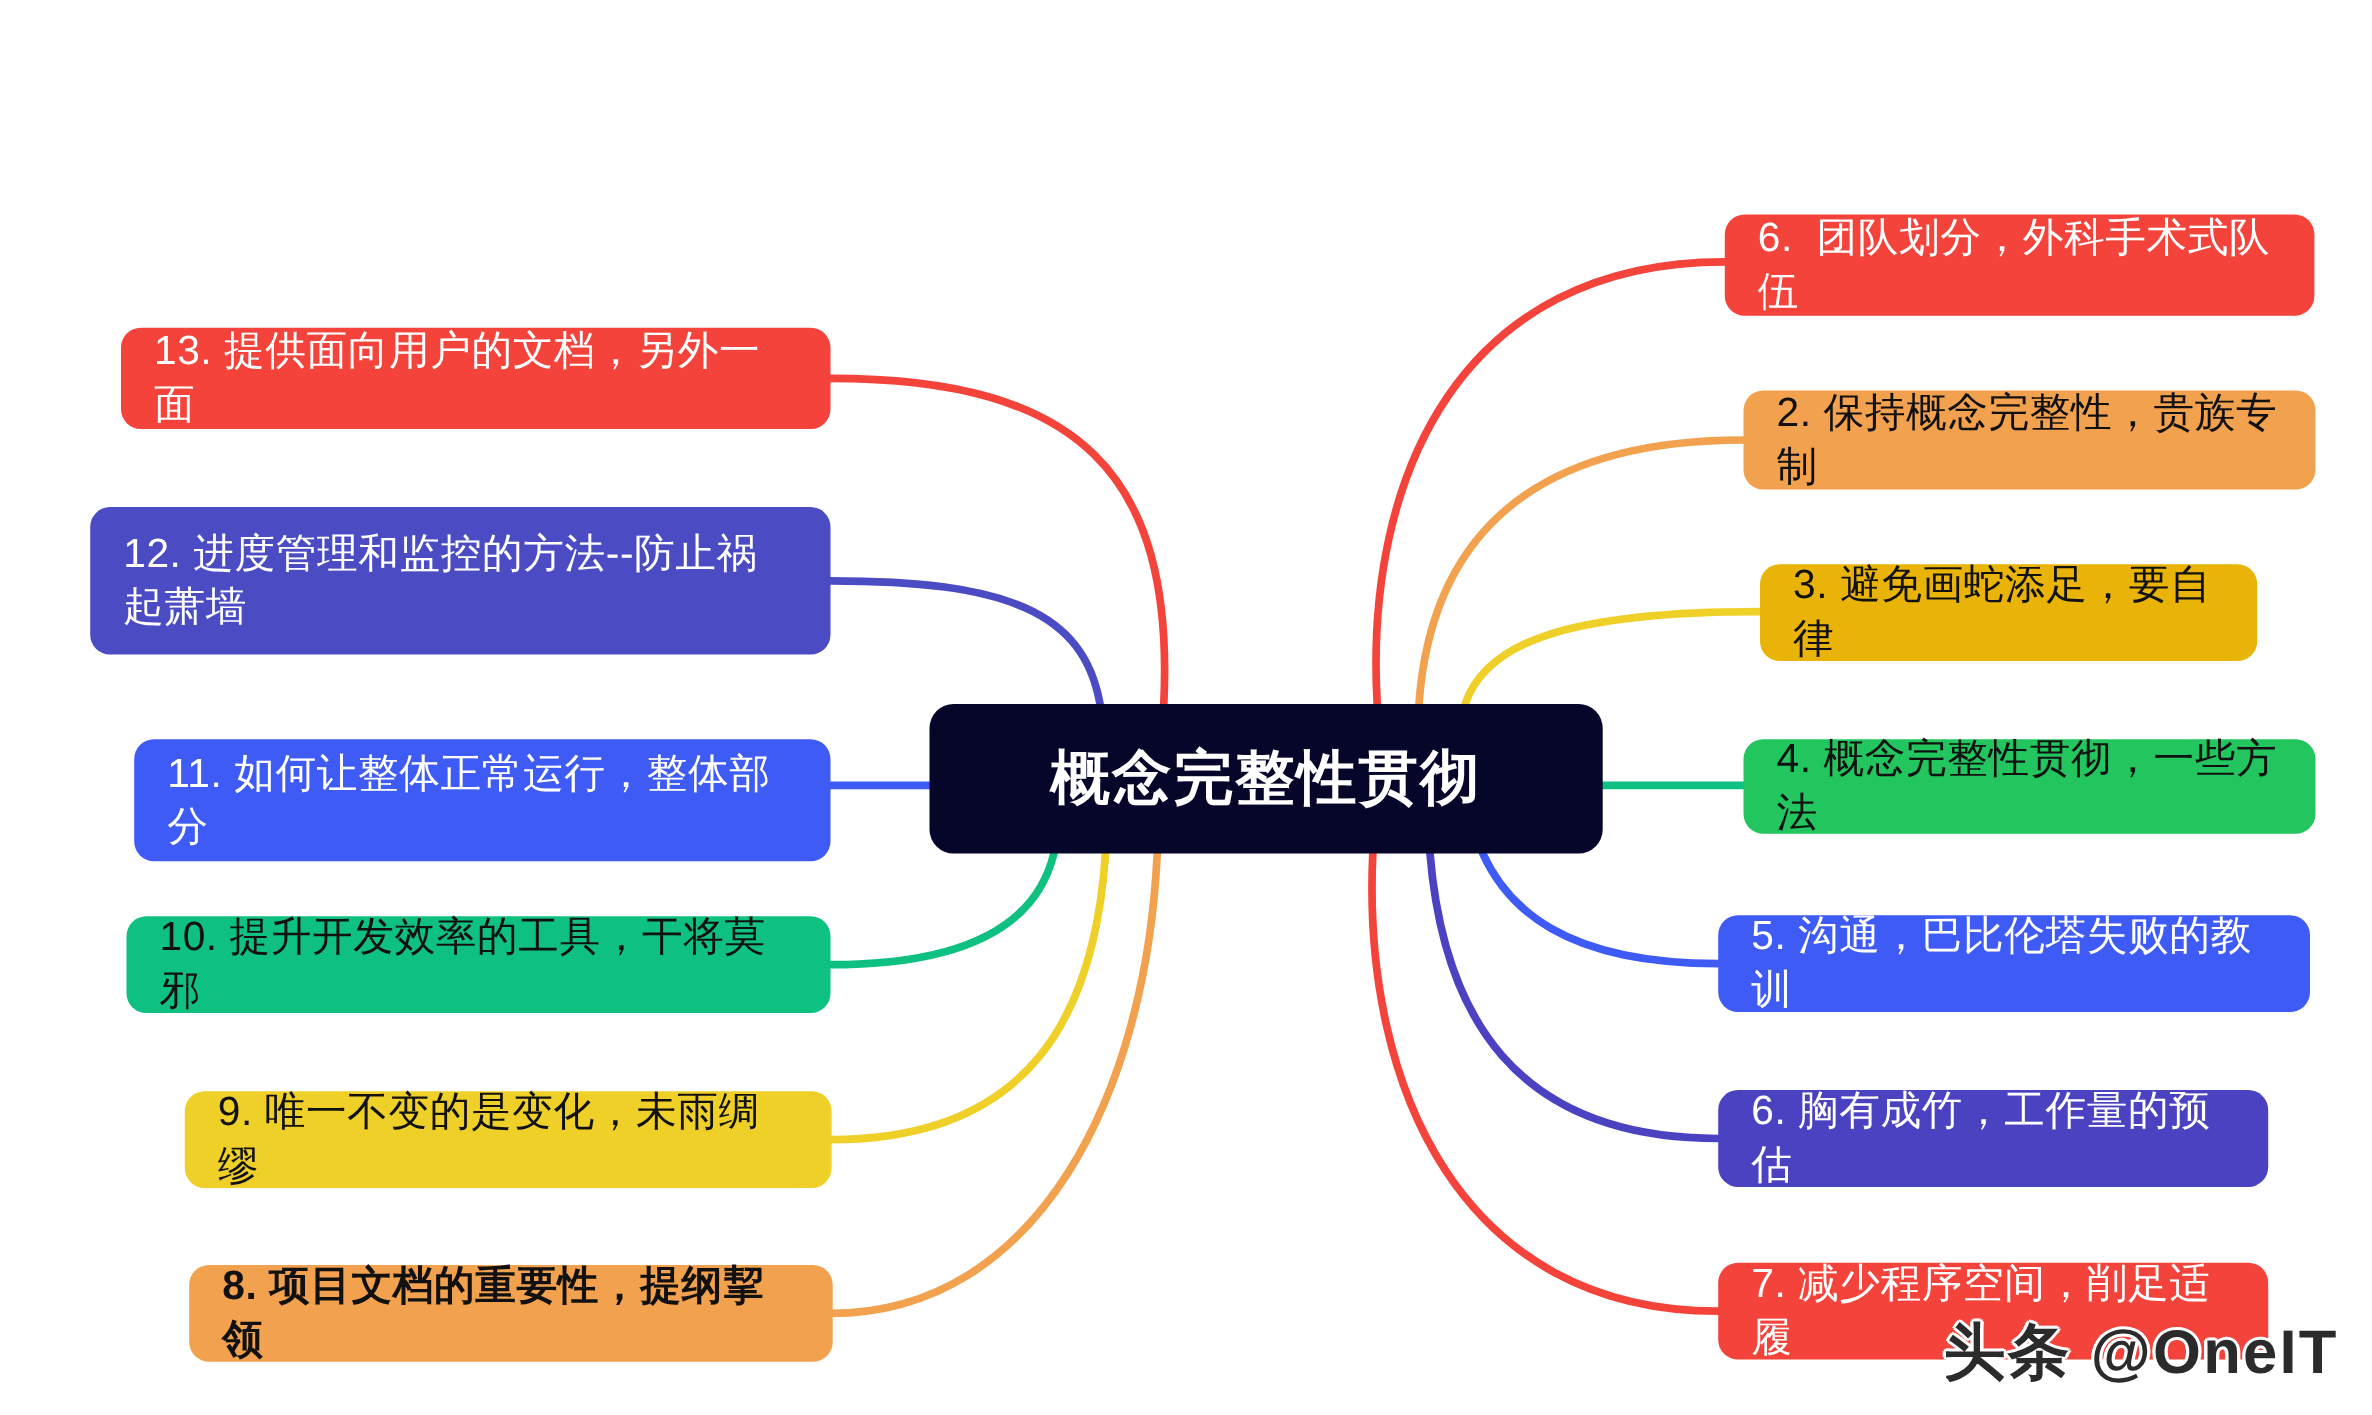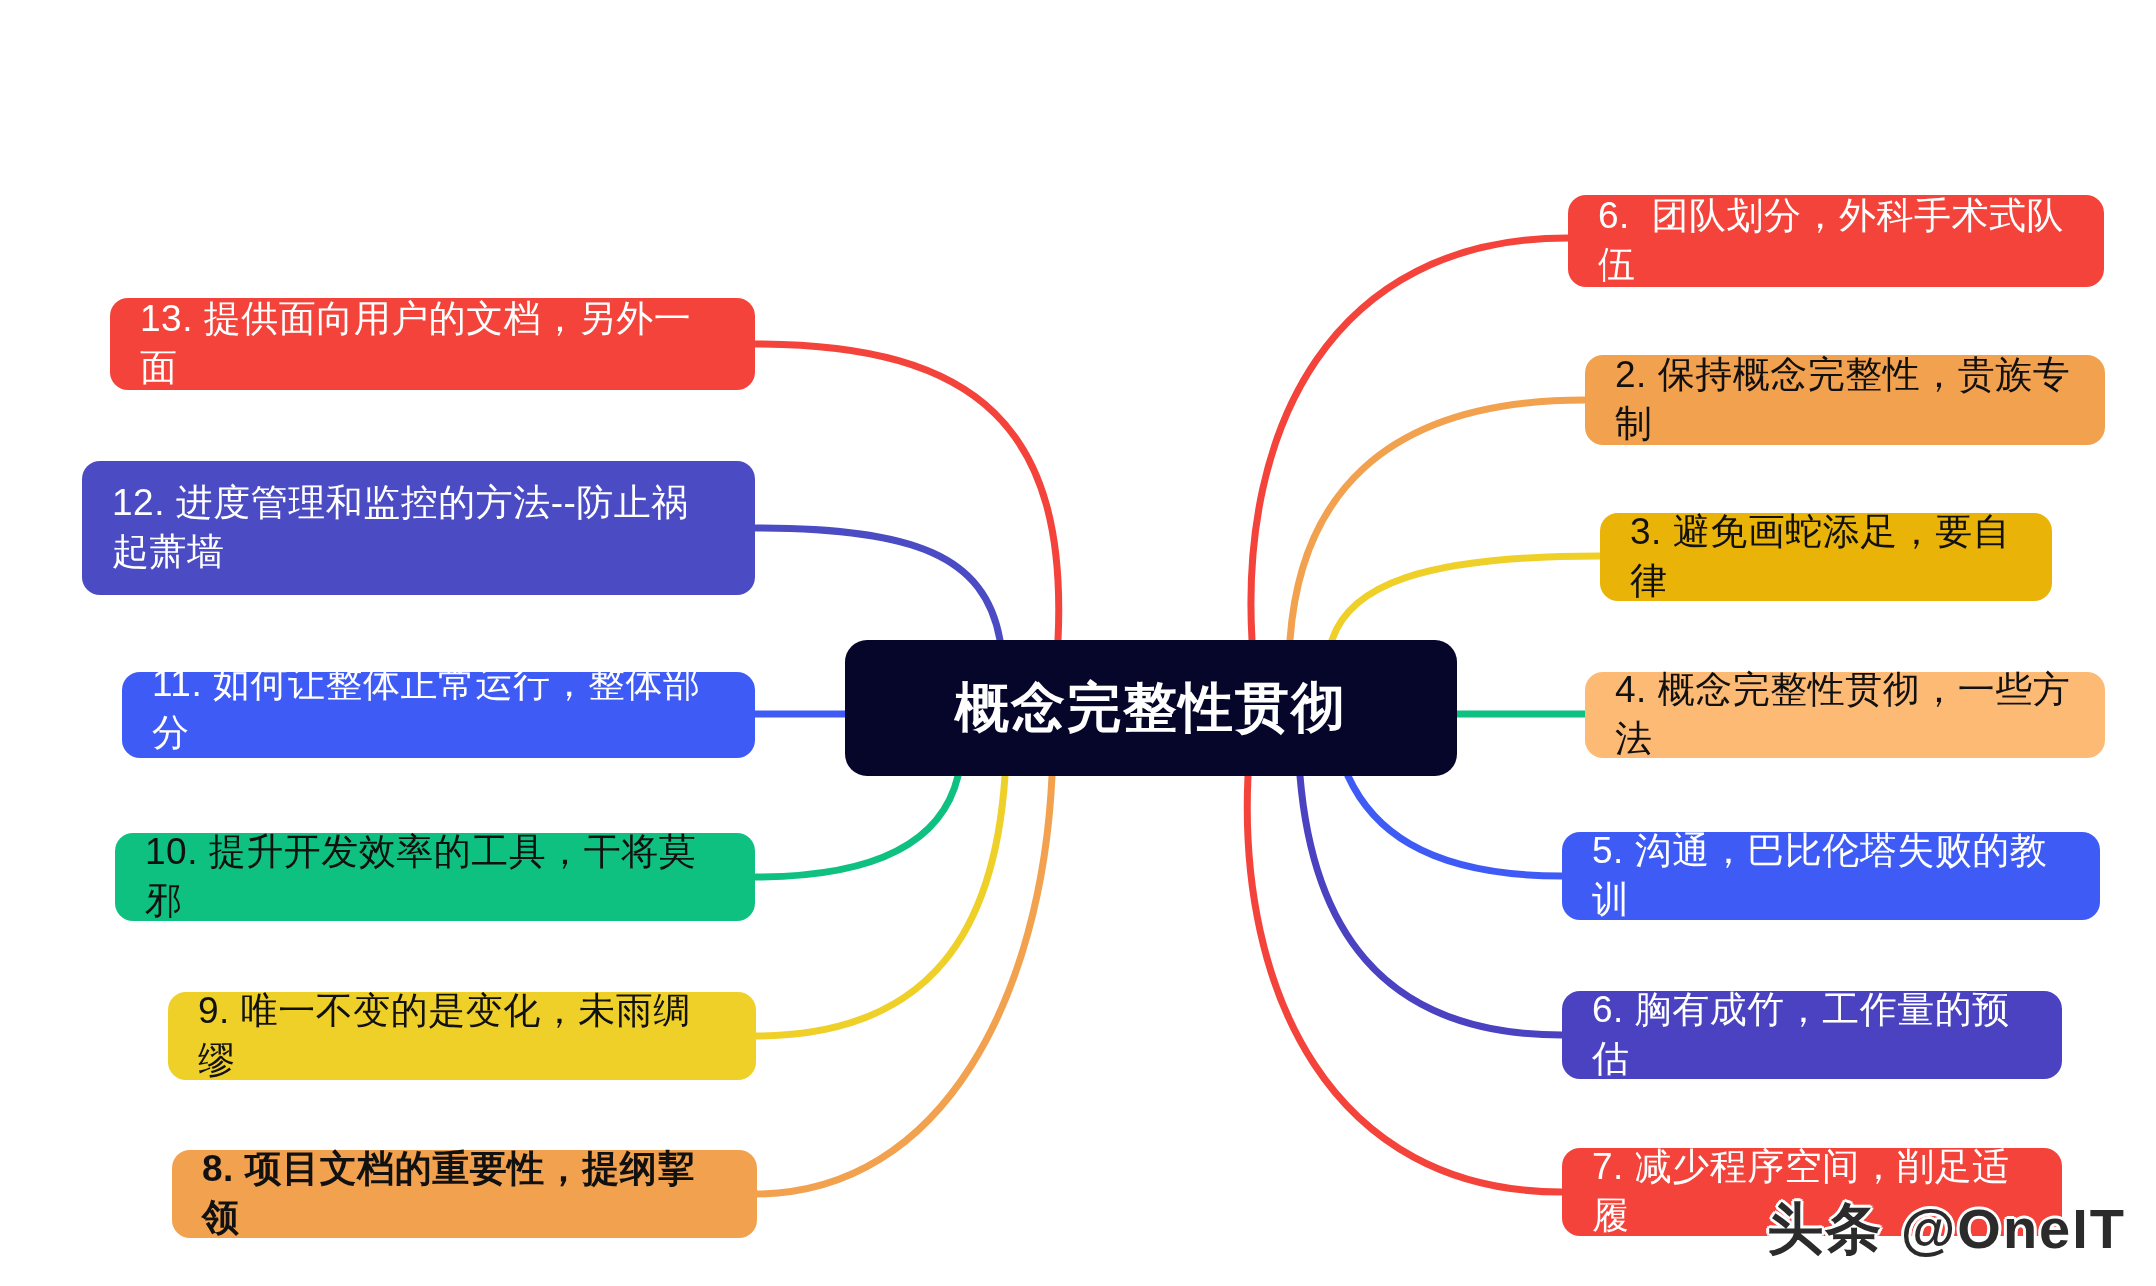--- a/index.html
+++ b/index.html
@@ -65,27 +65,27 @@
       <path d="M 1058 640 C 1068 430 980 344 755 344" fill="none" stroke="#F4433A" stroke-width="7" stroke-linecap="round"></path>
       <path d="M 1000 640 C 985 556 915 528 755 528" fill="none" stroke="#4B4BC4" stroke-width="7" stroke-linecap="round"></path>
       <path d="M 845 714 L 755 714" fill="none" stroke="#3F5BF6" stroke-width="7" stroke-linecap="round"></path>
       <path d="M 958 776 C 945 830 895 877 755 877" fill="none" stroke="#0FC180" stroke-width="7" stroke-linecap="round"></path>
       <path d="M 1005 776 C 995 925 935 1036 755 1036" fill="none" stroke="#EFD029" stroke-width="7" stroke-linecap="round"></path>
       <path d="M 1052 776 C 1042 992 945 1194 755 1194" fill="none" stroke="#F2A14E" stroke-width="7" stroke-linecap="round"></path>
     </svg>
   <div id="nodes-layer">
       <div class="node" style="left: 110px; top: 298px; width: 645px; height: 92px; background: rgb(244, 67, 58); color: rgb(255, 255, 255);"><span>13. 提供面向用户的文档，另外一面</span></div>
       <div class="node wrap" style="left: 82px; top: 461px; width: 673px; height: 134px; background: rgb(75, 75, 196); color: rgb(255, 255, 255);"><span>12. 进度管理和监控的方法--防止祸起萧墙</span></div>
-      <div class="node" style="left: 122px; top: 672px; width: 633px; height: 86px; background: rgb(63, 91, 246); color: rgb(255, 255, 255); align-items: flex-end;"><span>11. 如何让整体正常运行，整体部分</span></div>
+      <div class="node" style="left: 122px; top: 672px; width: 633px; height: 111px; background: rgb(63, 91, 246); color: rgb(255, 255, 255);"><span>11. 如何让整体正常运行，整体部分</span></div>
       <div class="node" style="left: 115px; top: 833px; width: 640px; height: 88px; background: rgb(15, 193, 128); color: rgb(17, 17, 17);"><span>10. 提升开发效率的工具，干将莫邪</span></div>
       <div class="node" style="left: 168px; top: 992px; width: 588px; height: 88px; background: rgb(239, 208, 41); color: rgb(17, 17, 17);"><span>9. 唯一不变的是变化，未雨绸缪</span></div>
       <div class="node" style="left: 172px; top: 1150px; width: 585px; height: 88px; background: rgb(242, 161, 78); color: rgb(17, 17, 17); font-weight: bold;"><span>8. 项目文档的重要性，提纲挈领</span></div>
       <div class="node" style="left: 1568px; top: 195px; width: 536px; height: 92px; background: rgb(244, 67, 58); color: rgb(255, 255, 255);"><span>6.  团队划分，外科手术式队伍</span></div>
       <div class="node" style="left: 1585px; top: 355px; width: 520px; height: 90px; background: rgb(242, 161, 78); color: rgb(17, 17, 17);"><span>2. 保持概念完整性，贵族专制</span></div>
       <div class="node" style="left: 1600px; top: 513px; width: 452px; height: 88px; background: #eab308; color: rgb(17, 17, 17);"><span>3. 避免画蛇添足，要自律</span></div>
-      <div class="node" style="left: 1585px; top: 672px; width: 520px; height: 86px; background: #fdba74; color: rgb(17, 17, 17);"><span>4. 概念完整性贯彻，一些方法</span></div>
+      <div class="node" style="left: 1585px; top: 672px; width: 520px; height: 86px; background: #22c55e; color: rgb(17, 17, 17);"><span>4. 概念完整性贯彻，一些方法</span></div>
       <div class="node" style="left: 1562px; top: 832px; width: 538px; height: 88px; background: rgb(63, 91, 246); color: rgb(255, 255, 255);"><span>5. 沟通，巴比伦塔失败的教训</span></div>
       <div class="node" style="left: 1562px; top: 991px; width: 500px; height: 88px; background: rgb(74, 66, 192); color: rgb(255, 255, 255);"><span>6. 胸有成竹，工作量的预估</span></div>
       <div class="node" style="left: 1562px; top: 1148px; width: 500px; height: 88px; background: rgb(244, 67, 58); color: rgb(255, 255, 255);"><span>7. 减少程序空间，削足适履</span></div>
       <div class="node center" style="left: 845px; top: 640px; width: 612px; height: 136px; background: rgb(6, 6, 43); color: rgb(255, 255, 255);"><span>概念完整性贯彻</span></div>
     </div>
   <div id="watermark">头条 @OneIT</div>
 </div>
 
 </body></html>

